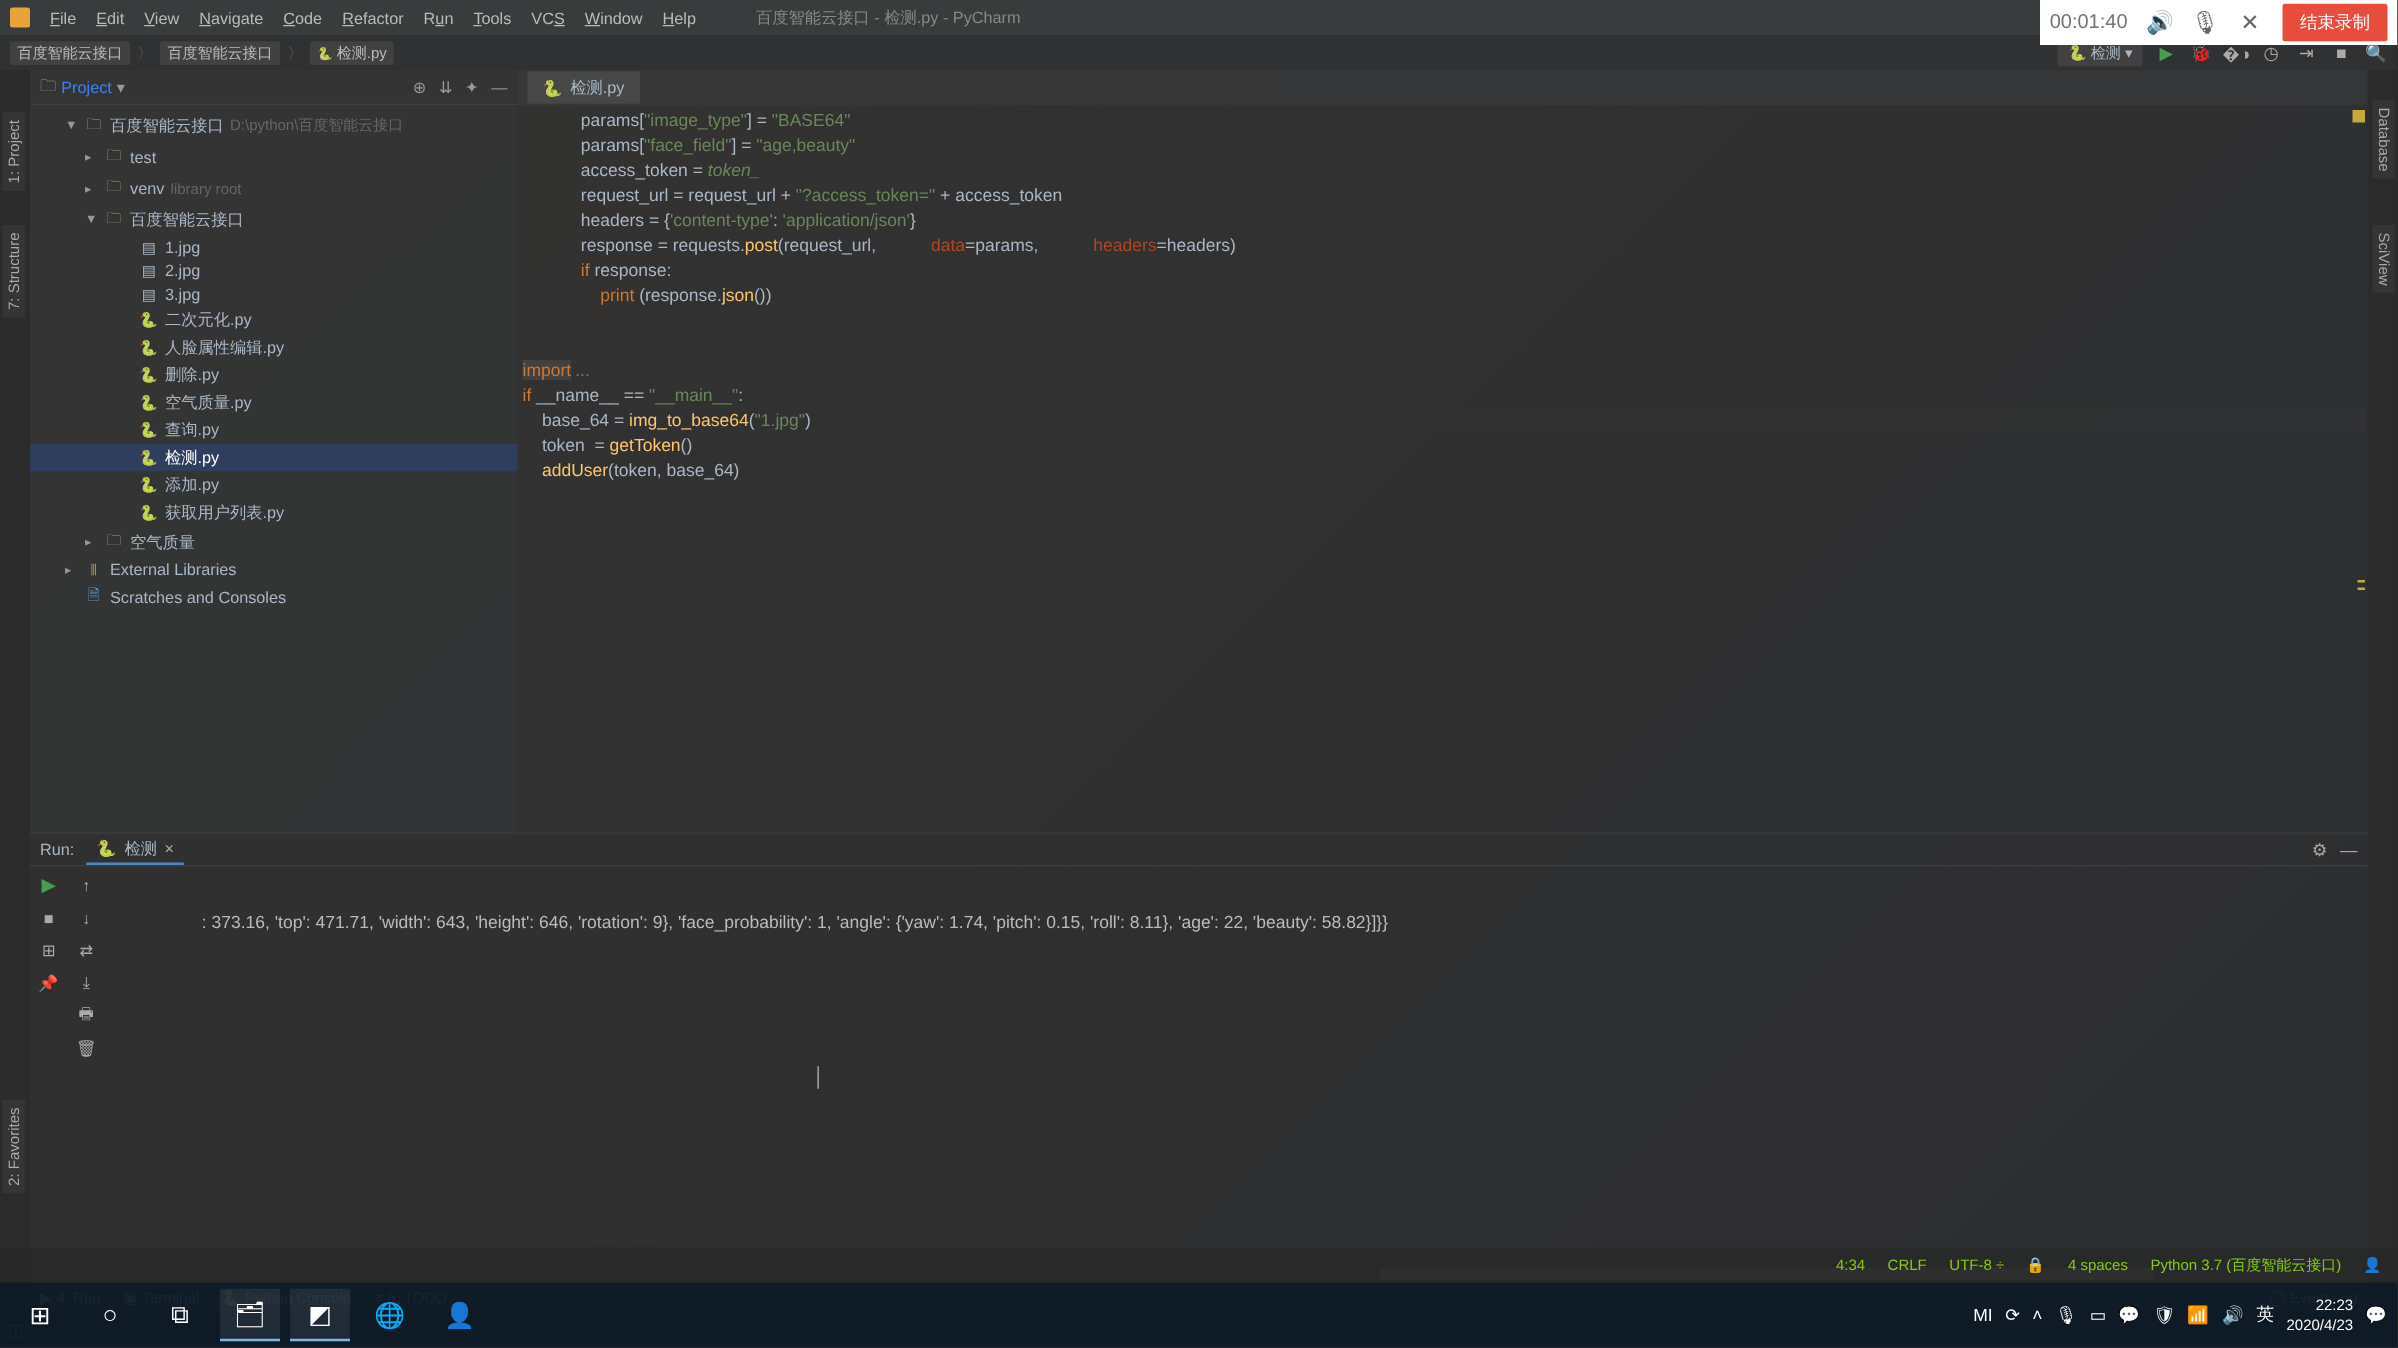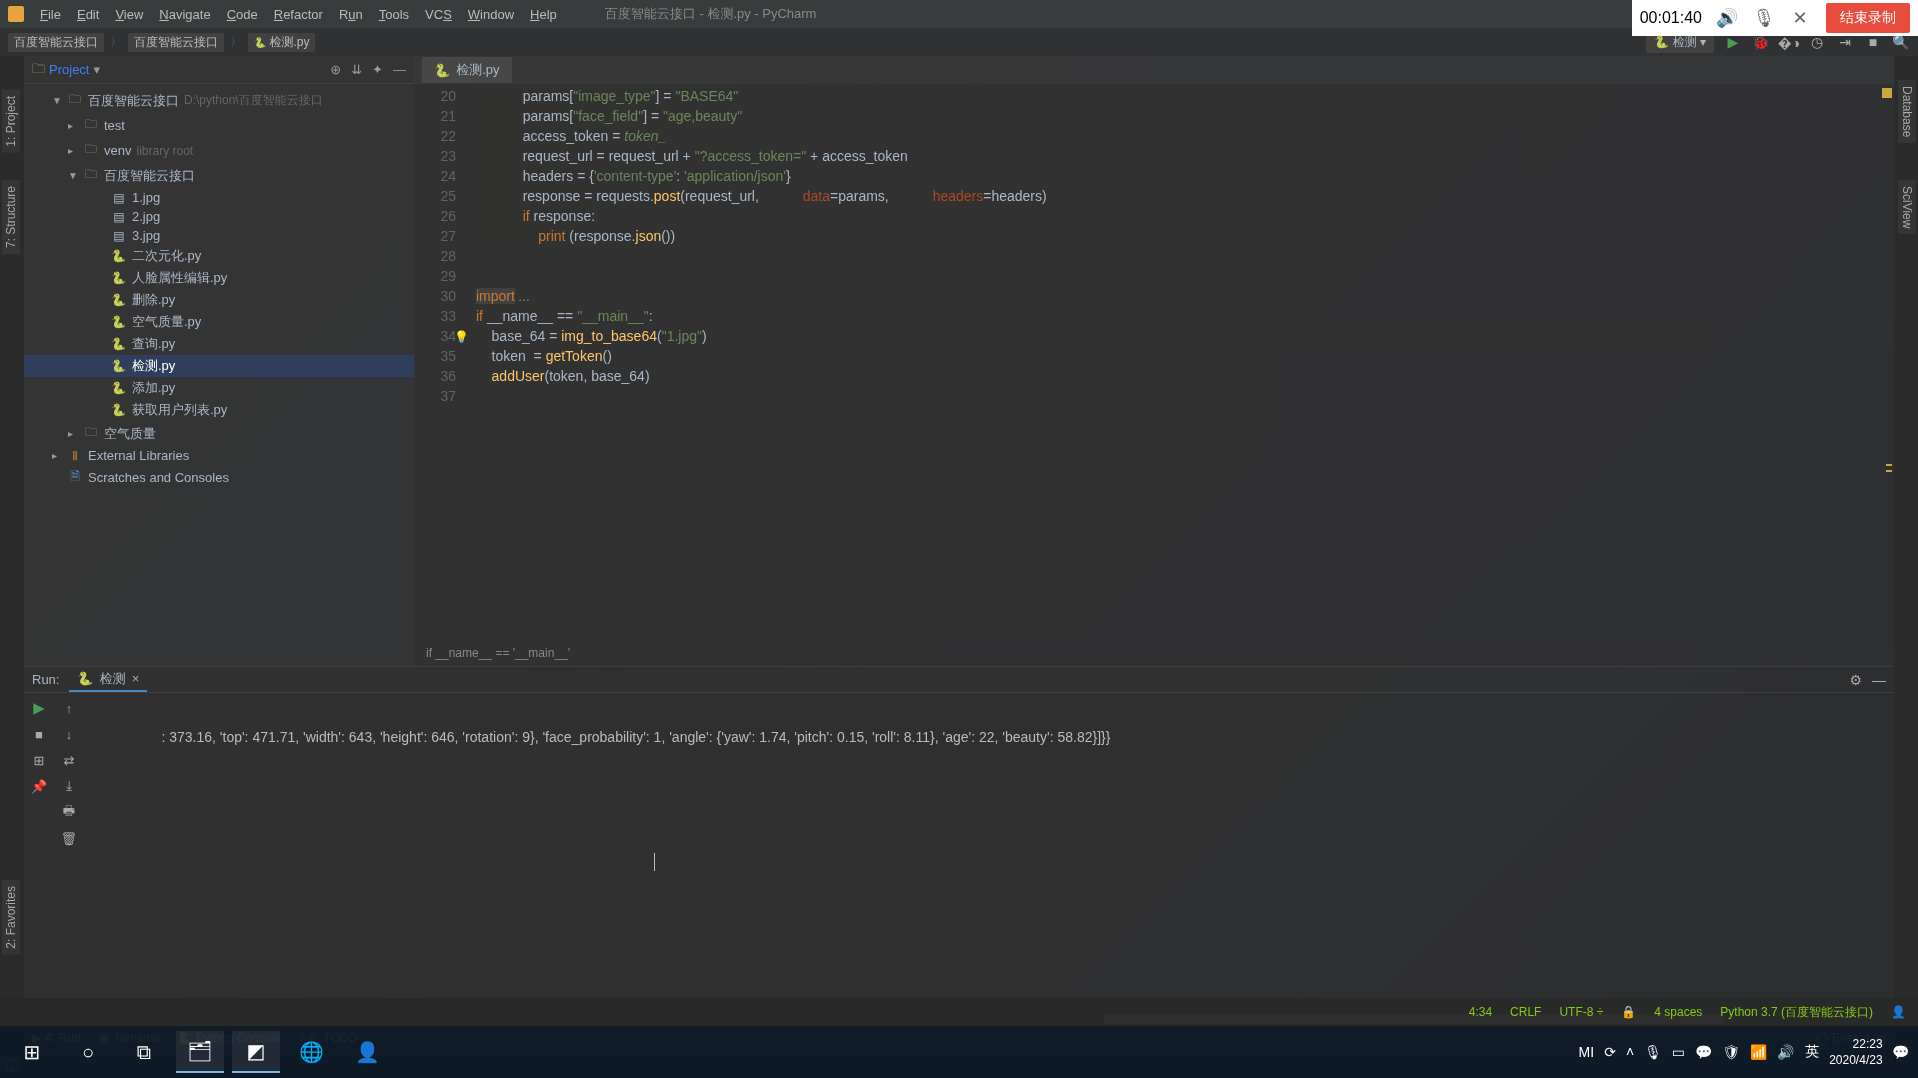--- a/index.html
+++ b/index.html
@@ -1,20 +1,20 @@
 <!DOCTYPE html>
 <html><head>
 <meta charset="utf-8">
 <style>
 * { margin: 0; padding: 0; box-sizing: border-box; font-family: "Segoe UI", Arial, sans-serif; }
 body { width: 1918px; height: 1078px; background: #2b2b2b; color: #a9b7c6; overflow: hidden; font-size: 13px; position: relative; }
 
 
 .rec-bar { position: absolute; top: 0; right: 0; height: 36px; display: flex; align-items: center; background: #fff; padding: 0 8px; gap: 16px; z-index: 100; }
-.rec-time { color: #000000; font-size: 16px; }
+.rec-time { color: #737373; font-size: 16px; }
 .rec-icon { width: 20px; height: 20px; display: flex; align-items: center; justify-content: center; color: #666; cursor: pointer; font-size: 18px; }
 .rec-end { background: #e74c3c; color: #ffffff; padding: 6px 14px; font-size: 14px; cursor: pointer; border-radius: 2px; }
 
 
 .menu-bar { height: 28px; background: rgba(60,63,65,0.85); display: flex; align-items: center; padding: 0 8px; }
 .app-icon { width: 16px; height: 16px; background: #e8a33d; border-radius: 2px; margin-right: 8px; }
 .menu-item { padding: 0 8px; color: #bbb; cursor: pointer; font-size: 13px; }
 .menu-item u { text-decoration: underline; }
 .window-title { flex: 1; text-align: left; padding-left: 40px; color: #888; font-size: 13px; }
 
@@ -291,46 +291,27 @@
     </div>
 
     <div class="editor-wrap">
       <div class="editor-tabs">
         <div class="editor-tab">
           <span style="color:#5a9bd5;">🐍</span>
           <span>检测.py</span>
         </div>
       </div>
       <div class="editor-body">
-        <div class="gutter" id="gutter">
-            <div>20</div>
-            <div>21</div>
-            <div>22</div>
-            <div>23</div>
-            <div>24</div>
-            <div>25</div>
-            <div>26</div>
-            <div>27</div>
-            <div>28</div>
-            <div>29</div>
-            <div>30</div>
-            <div>33</div>
-            <div>34</div>
-            <div>35</div>
-            <div>36</div>
-            <div>37</div>
-          </div>
         <div class="code" id="code"><div class="line">            params[<span class="str">"image_type"</span>] = <span class="str">"BASE64"</span></div><div class="line">            params[<span class="str">"face_field"</span>] = <span class="str">"age,beauty"</span></div><div class="line">            access_token = <span class="str" style="font-style:italic;">token_</span></div><div class="line">            request_url = request_url + <span class="str">"?access_token="</span> + access_token</div><div class="line">            headers = {<span class="str">'content-type'</span>: <span class="str">'application/json'</span>}</div><div class="line">            response = requests.<span class="fn">post</span>(request_url, <span class="pa">data</span>=params, <span class="pa">headers</span>=headers)</div><div class="line">            <span class="kw">if</span> response:</div><div class="line">                <span class="kw">print</span> (response.<span class="fn">json</span>())</div><div class="line"></div><div class="line"></div><div class="line"><span class="kw" style="background:rgba(80,80,80,0.5);">import</span> <span class="cm">...</span></div><div class="line"><span class="kw">if</span> __name__ == <span class="str">"__main__"</span>:</div><div class="line hl-line" style="position: relative;"><span class="bulb">💡</span>    base_64 = <span class="fn">img_to_base64</span>(<span class="str">"1.jpg"</span>)</div><div class="line">    token  = <span class="fn">getToken</span>()</div><div class="line">    <span class="fn">addUser</span>(token, base_64)</div><div class="line"></div></div>
         <div class="err-stripe"></div>
         <div class="marks">
             <div></div>
             <div></div>
           </div>
       </div>
-      <div class="breadcrumb-bottom">if __name__ == '__main__'</div>
     </div>
   </div>
 
   <div class="run-panel">
     <div class="run-hdr">
       <div style="display:flex;align-items:center;gap:10px;">
         <span>Run:</span>
         <div class="run-tab">
           <span style="color:#5a9bd5;">🐍</span>
           <span>检测</span>

